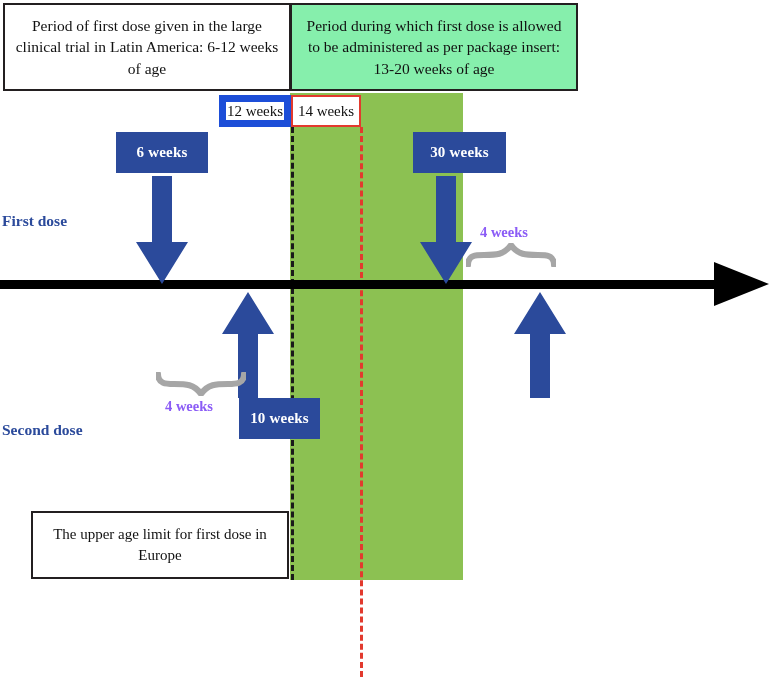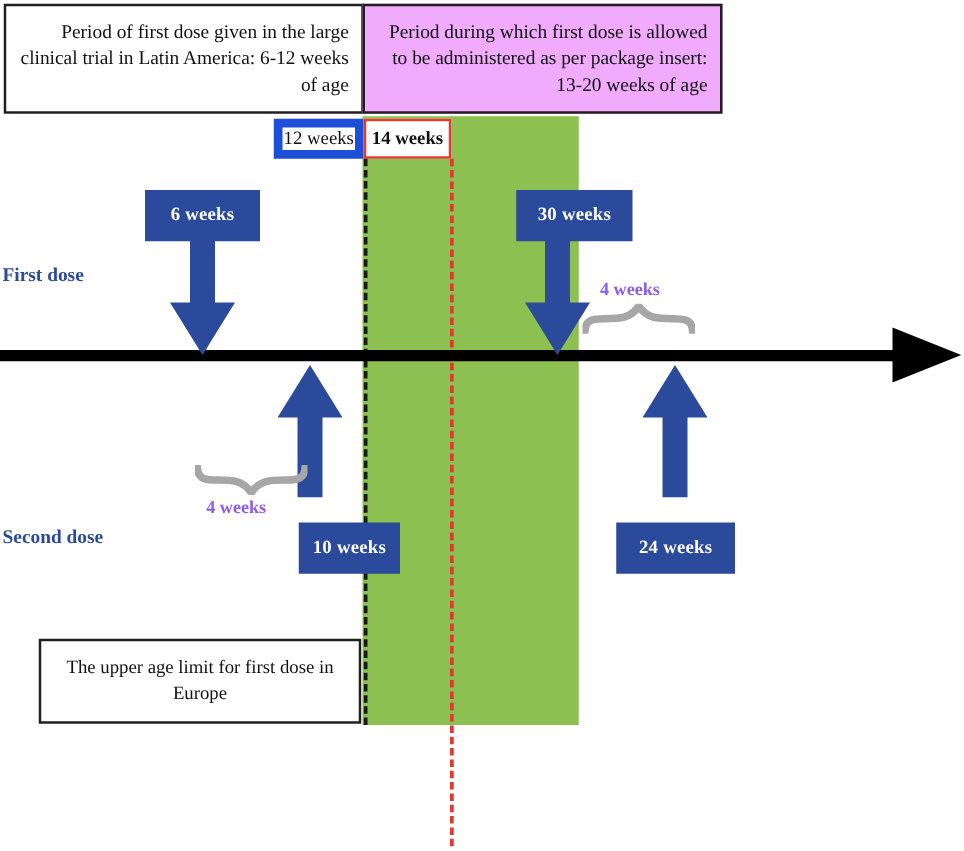--- a/index.html
+++ b/index.html
@@ -19,54 +19,53 @@
   }
 
   
   .hdr-box {
     position: absolute;
     box-sizing: border-box;
     border: 2px solid #231f20;
     display: flex;
     align-items: center;
     justify-content: center;
-    text-align: right;
+    text-align: center;
     font-size: 15.5px;
     line-height: 1.38;
     color: #111111;
     padding: 6px 10px;
   }
   #hdr-trial {
     left: 3px; top: 3px; width: 288px; height: 88px;
     background: #ffffff;
   }
   #hdr-insert {
     left: 290px; top: 3px; width: 288px; height: 88px;
-    background: #f0abfc;
+    background: #86efac;
   }
 
   
   .tick-box {
     position: absolute;
     box-sizing: border-box;
     display: flex;
     align-items: center;
     justify-content: center;
     font-size: 15px;
     color: #111111;
     background: #ffffff;
   }
   #tick-12 {
     left: 219px; top: 95px; width: 72px; height: 32px;
     border: 7px solid #1d4ed8;
   }
   #tick-14 {
     left: 291px; top: 95px; width: 70px; height: 32px;
     border: 2px solid #e23a2e;
-    font-weight: bold;
   }
 
   
   #green-band {
     position: absolute;
     left: 290px; top: 93px; width: 173px; height: 487px;
     background: #8CC152;
   }
 
   
@@ -105,21 +104,20 @@
     position: absolute;
     box-sizing: border-box;
     background: #2B4A9B;
     color: #ffffff;
     display: flex;
     align-items: center;
     justify-content: center;
     font-size: 15px;
     font-weight: bold;
     letter-spacing: .2px;
-    margin-top: 20px;
   }
   #box-6  { left: 116px; top: 132px; width: 92px; height: 41px; }
   #box-20 { left: 413px; top: 132px; width: 93px; height: 41px; }
   #box-10 { left: 239px; top: 398px; width: 81px; height: 41px; }
   #box-24 { left: 493px; top: 398px; width: 95px; height: 41px; }
 
   
   .arrow-svg { position: absolute; }
   #arrow-6   { left: 136px; top: 176px;  width: 52px; height: 108px; }
   #arrow-20  { left: 420px; top: 176px;  width: 52px; height: 108px; }
@@ -202,21 +200,20 @@
   </svg>
 
   <svg class="arrow-svg" id="arrow-10" viewBox="0 0 52 106">
     <polygon points="26,0 52,42 36,42 36,106 16,106 16,42 0,42" fill="#2B4A9B"></polygon>
   </svg>
   <div class="blue-box" id="box-10">10 weeks</div>
 
   <svg class="arrow-svg" id="arrow-24" viewBox="0 0 52 106">
     <polygon points="26,0 52,42 36,42 36,106 16,106 16,42 0,42" fill="#2B4A9B"></polygon>
   </svg>
-  <div class="blue-box" id="box-24">24 weeks</div>
 
   <svg class="brace-svg" id="brace-top" viewBox="0 0 90 24">
     <path d="M2,22 C2,12 10,12 18,12 C30,12 38,12 45,2 C52,12 60,12 72,12 C80,12 88,12 88,22" fill="none" stroke="#A6A6A6" stroke-width="6" stroke-linecap="round" stroke-linejoin="round"></path>
   </svg>
   <div class="brace-caption" id="cap-top">4 weeks</div>
 
   <svg class="brace-svg" id="brace-bottom" viewBox="0 0 90 24">
     <path d="M2,2 C2,12 10,12 18,12 C30,12 38,12 45,22 C52,12 60,12 72,12 C80,12 88,12 88,2" fill="none" stroke="#A6A6A6" stroke-width="6" stroke-linecap="round" stroke-linejoin="round"></path>
   </svg>
   <div class="brace-caption" id="cap-bottom">4 weeks</div>

